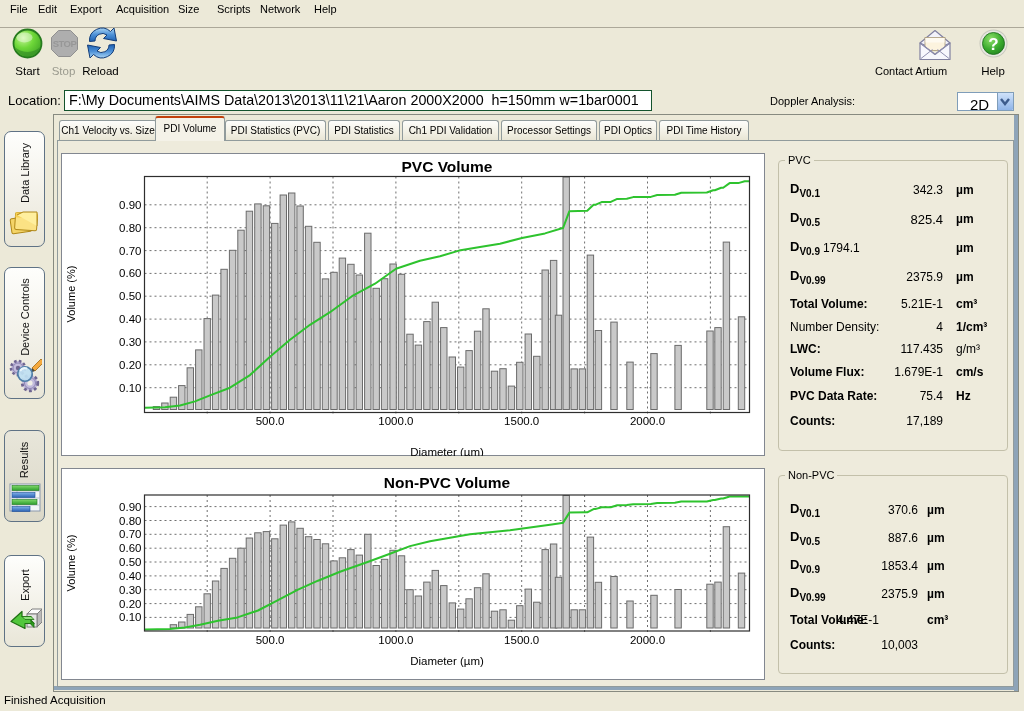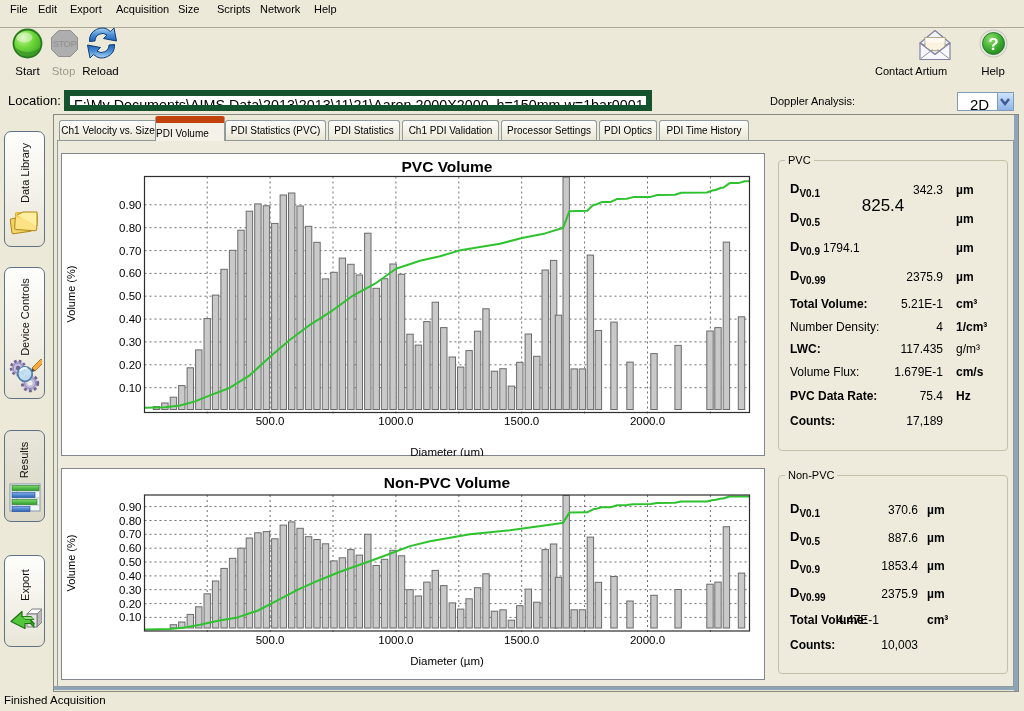--- a/index.html
+++ b/index.html
@@ -74,37 +74,37 @@
 <circle cx="14.5" cy="14.5" r="11" fill="url(#gh)" stroke="#1a6a1a" stroke-width="0.8"></circle>
 <text x="14.5" y="21" font-family="Liberation Sans, sans-serif" font-size="17" font-weight="bold" fill="#fff" text-anchor="middle">?</text>
 </svg>
 <div style="position:absolute;left:0px;top:65px;width:55px;text-align:center;font-size:11.5px">Start</div>
 <div style="position:absolute;left:36px;top:65px;width:55px;text-align:center;font-size:11.5px;color:#9a9a8e">Stop</div>
 <div style="position:absolute;left:73px;top:65px;width:55px;text-align:center;font-size:11.5px">Reload</div>
 <div style="position:absolute;left:875px;top:65px;width:120px;font-size:11px">Contact Artium</div>
 <div style="position:absolute;left:963px;top:65px;width:60px;text-align:center;font-size:11.5px">Help</div>
 
 <div style="position:absolute;left:8px;top:93px;font-size:13px">Location:</div>
-<div style="position:absolute;left:64px;top:90px;width:588px;height:21px;background:#fff;border:6px solid #14532d;font-size:14.3px;line-height:19px;padding-left:4px;white-space:nowrap;overflow:hidden">F:\My Documents\AIMS Data\2013\2013\11\21\Aaron 2000X2000&nbsp; h=150mm w=1bar0001</div>
+<div style="position:absolute;left:64px;top:90px;width:588px;height:21px;background:#fff;border:1px solid #14532d;font-size:14.3px;line-height:19px;padding-left:4px;white-space:nowrap;overflow:hidden">F:\My Documents\AIMS Data\2013\2013\11\21\Aaron 2000X2000&nbsp; h=150mm w=1bar0001</div>
 <div style="position:absolute;left:770px;top:95px;width:184px;text-align:left;font-size:11px">Doppler Analysis:</div>
 <div style="position:absolute;left:957px;top:92px;width:57px;height:19px;background:#fff;border:1px solid #7f9db9">
   <span style="position:absolute;left:12px;top:2.5px;font-size:15px">2D PDI</span>
   <span style="position:absolute;right:0;top:0;width:16px;height:17px;background:linear-gradient(#cfe2fa,#8fb4e8);border-left:1px solid #7f9db9;border-radius:0 1px 1px 0"></span>
   <svg style="position:absolute;right:2px;top:4px" width="12" height="10" viewBox="0 0 12 10">
       <path d="M2 2 L6 7 L10 2" fill="none" stroke="#3c5b8c" stroke-width="2.4"></path>
     </svg>
 </div>
 
 <div style="position:absolute;left:53px;top:114px;width:966px;height:578px;border:1px solid #878a80;background:#ece9d8"></div>
 <div style="position:absolute;left:1014px;top:115px;width:4px;height:576px;background:#8ea4b8"></div>
 <div style="position:absolute;left:54px;top:686px;width:964px;height:4px;background:#8ea4b8"></div>
 
 <div style="position:absolute;left:57px;top:140px;width:957px;height:547px;border:1px solid #919b9c;background:#eeebdc"></div>
 <div style="position:absolute;left:59px;top:120px;width:98px;height:20px;background:linear-gradient(#fdfdfb,#f2f0e4 60%,#e8e5d5);border:1px solid #919b9c;border-bottom:none;border-radius:3px 3px 0 0;text-align:center;line-height:19px;font-size:10px;white-space:nowrap;overflow:hidden">Ch1 Velocity vs. Size</div>
-<div style="position:absolute;left:155px;top:116px;width:70px;height:25px;background:#f4f2e8;border:1px solid #919b9c;border-bottom:none;border-top:7px solid #c2410c;border-radius:3px 3px 0 0;z-index:5;text-align:left;line-height:20px;font-size:10px;white-space:nowrap;line-height:22px">PDI Volume</div>
+<div style="position:absolute;left:155px;top:116px;width:70px;height:25px;background:#f4f2e8;border:1px solid #919b9c;border-bottom:none;border-top:2px solid #c2410c;border-radius:3px 3px 0 0;z-index:5;text-align:center;line-height:20px;font-size:10px;white-space:nowrap;line-height:22px">PDI Volume</div>
 <div style="position:absolute;left:225px;top:120px;width:101px;height:20px;background:linear-gradient(#fdfdfb,#f2f0e4 60%,#e8e5d5);border:1px solid #919b9c;border-bottom:none;border-radius:3px 3px 0 0;text-align:center;line-height:19px;font-size:10px;white-space:nowrap;overflow:hidden">PDI Statistics (PVC)</div>
 <div style="position:absolute;left:328px;top:120px;width:72px;height:20px;background:linear-gradient(#fdfdfb,#f2f0e4 60%,#e8e5d5);border:1px solid #919b9c;border-bottom:none;border-radius:3px 3px 0 0;text-align:center;line-height:19px;font-size:10px;white-space:nowrap;overflow:hidden">PDI Statistics</div>
 <div style="position:absolute;left:402px;top:120px;width:97px;height:20px;background:linear-gradient(#fdfdfb,#f2f0e4 60%,#e8e5d5);border:1px solid #919b9c;border-bottom:none;border-radius:3px 3px 0 0;text-align:center;line-height:19px;font-size:10px;white-space:nowrap;overflow:hidden">Ch1 PDI Validation</div>
 <div style="position:absolute;left:501px;top:120px;width:96px;height:20px;background:linear-gradient(#fdfdfb,#f2f0e4 60%,#e8e5d5);border:1px solid #919b9c;border-bottom:none;border-radius:3px 3px 0 0;text-align:center;line-height:19px;font-size:10px;white-space:nowrap;overflow:hidden">Processor Settings</div>
 <div style="position:absolute;left:599px;top:120px;width:58px;height:20px;background:linear-gradient(#fdfdfb,#f2f0e4 60%,#e8e5d5);border:1px solid #919b9c;border-bottom:none;border-radius:3px 3px 0 0;text-align:center;line-height:19px;font-size:10px;white-space:nowrap;overflow:hidden">PDI Optics</div>
 <div style="position:absolute;left:659px;top:120px;width:90px;height:20px;background:linear-gradient(#fdfdfb,#f2f0e4 60%,#e8e5d5);border:1px solid #919b9c;border-bottom:none;border-radius:3px 3px 0 0;text-align:center;line-height:19px;font-size:10px;white-space:nowrap;overflow:hidden">PDI Time History</div>
 
 <div style="position:absolute;left:4px;top:131px;width:41px;height:116px;background:linear-gradient(#fefefc,#e9e6d8);border:1px solid #5f7285;border-radius:7px;"></div>
 <div style="position:absolute;left:4px;top:139px;width:41px;height:68px;display:flex;align-items:center;justify-content:center">
     <span style="transform:rotate(-90deg);white-space:nowrap;font-size:11px;color:#111">Data Library</span>
@@ -373,38 +373,38 @@
 <polyline points="84.0,161.6 109.0,161.1 124.0,159.4 139.0,156.7 157.0,152.8 176.5,149.4 197.0,142.5 217.0,132.1 237.0,121.7 257.0,112.7 279.0,103.7 306.6,94.0 329.0,85.7 349.0,78.1 369.0,73.3 389.0,69.8 409.0,66.3 429.0,64.3 449.0,62.2 469.0,59.4 489.0,56.7 501.0,54.9 502.0,54.9 508.4,44.6 526.2,44.3 532.6,41.1 534.2,41.1 540.6,39.3 549.8,39.2 556.2,37.3 565.8,37.1 572.2,36.2 589.8,36.0 596.2,34.9 613.9,34.8 620.3,33.5 645.8,33.4 652.2,32.0 653.8,32.0 660.2,30.5 662.2,30.5 668.6,28.5 677.3,28.5 683.7,28.5 688.0,28.5" fill="none" stroke="#2ec32e" stroke-width="2" stroke-linejoin="round"></polyline>
 <rect x="83.5" y="27.0" width="605.0" height="136.0" fill="none" stroke="#2e2e2e" stroke-width="1.2"></rect>
 </svg>
 
 <div class="gb" style="left:778px;top:160px;width:230px;height:291px"></div>
 <div class="gbl" style="left:785px;top:154px">PVC</div>
 <div style="position:absolute;left:790px;top:181px;font-size:13px;font-weight:bold">D<span style="font-size:10px;vertical-align:-4px">V0.1</span></div>
 <div style="position:absolute;left:823px;top:183px;width:120px;text-align:right;font-size:12px">342.3</div>
 <div style="position:absolute;left:956px;top:183px;font-size:12px;font-weight:bold">µm</div>
 <div style="position:absolute;left:790px;top:210px;font-size:13px;font-weight:bold">D<span style="font-size:10px;vertical-align:-4px">V0.5</span></div>
-<div style="position:absolute;left:823px;top:196px;width:120px;text-align:center;font-size:17px">825.4</div>
+<div style="position:absolute;left:823px;top:212px;width:120px;text-align:right;font-size:13px">825.4</div>
 <div style="position:absolute;left:956px;top:212px;font-size:12px;font-weight:bold">µm</div>
 <div style="position:absolute;left:790px;top:239px;font-size:13px;font-weight:bold">D<span style="font-size:10px;vertical-align:-4px">V0.9</span></div>
 <div style="position:absolute;left:823px;top:241px;width:120px;font-size:12px">1794.1</div>
 <div style="position:absolute;left:956px;top:241px;font-size:12px;font-weight:bold">µm</div>
 <div style="position:absolute;left:790px;top:268px;font-size:13px;font-weight:bold">D<span style="font-size:10px;vertical-align:-4px">V0.99</span></div>
 <div style="position:absolute;left:823px;top:270px;width:120px;text-align:right;font-size:12px">2375.9</div>
 <div style="position:absolute;left:956px;top:270px;font-size:12px;font-weight:bold">µm</div>
 <div style="position:absolute;left:790px;top:297px;font-size:12px;font-weight:bold">Total Volume:</div>
 <div style="position:absolute;left:823px;top:297px;width:120px;text-align:right;font-size:12px">5.21E-1</div>
 <div style="position:absolute;left:956px;top:297px;font-size:12px;font-weight:bold">cm³</div>
 <div style="position:absolute;left:790px;top:320px;font-size:12px;font-weight:normal">Number Density:</div>
 <div style="position:absolute;left:823px;top:320px;width:120px;text-align:right;font-size:12px">4</div>
 <div style="position:absolute;left:956px;top:320px;font-size:12px;font-weight:bold">1/cm³</div>
 <div style="position:absolute;left:790px;top:342px;font-size:12px;font-weight:bold">LWC:</div>
 <div style="position:absolute;left:823px;top:342px;width:120px;text-align:right;font-size:12px">117.435</div>
 <div style="position:absolute;left:956px;top:342px;font-size:12px;font-weight:normal">g/m³</div>
-<div style="position:absolute;left:790px;top:365px;font-size:12px;font-weight:normal">Volume Flux:</div>
+<div style="position:absolute;left:790px;top:365px;font-size:12px;font-weight:bold">Volume Flux:</div>
 <div style="position:absolute;left:823px;top:365px;width:120px;text-align:right;font-size:12px">1.679E-1</div>
 <div style="position:absolute;left:956px;top:365px;font-size:12px;font-weight:bold">cm/s</div>
 <div style="position:absolute;left:790px;top:389px;font-size:12px;font-weight:bold">PVC Data Rate:</div>
 <div style="position:absolute;left:823px;top:389px;width:120px;text-align:right;font-size:12px">75.4</div>
 <div style="position:absolute;left:956px;top:389px;font-size:12px;font-weight:bold">Hz</div>
 <div style="position:absolute;left:790px;top:414px;font-size:12px;font-weight:bold">Counts:</div>
 <div style="position:absolute;left:823px;top:414px;width:120px;text-align:right;font-size:12px">17,189</div>
 <div class="gb" style="left:778px;top:475px;width:230px;height:199px"></div>
 <div class="gbl" style="left:785px;top:469px">Non-PVC</div>
 <div style="position:absolute;left:790px;top:501px;font-size:13px;font-weight:bold">D<span style="font-size:10px;vertical-align:-4px">V0.1</span></div>

